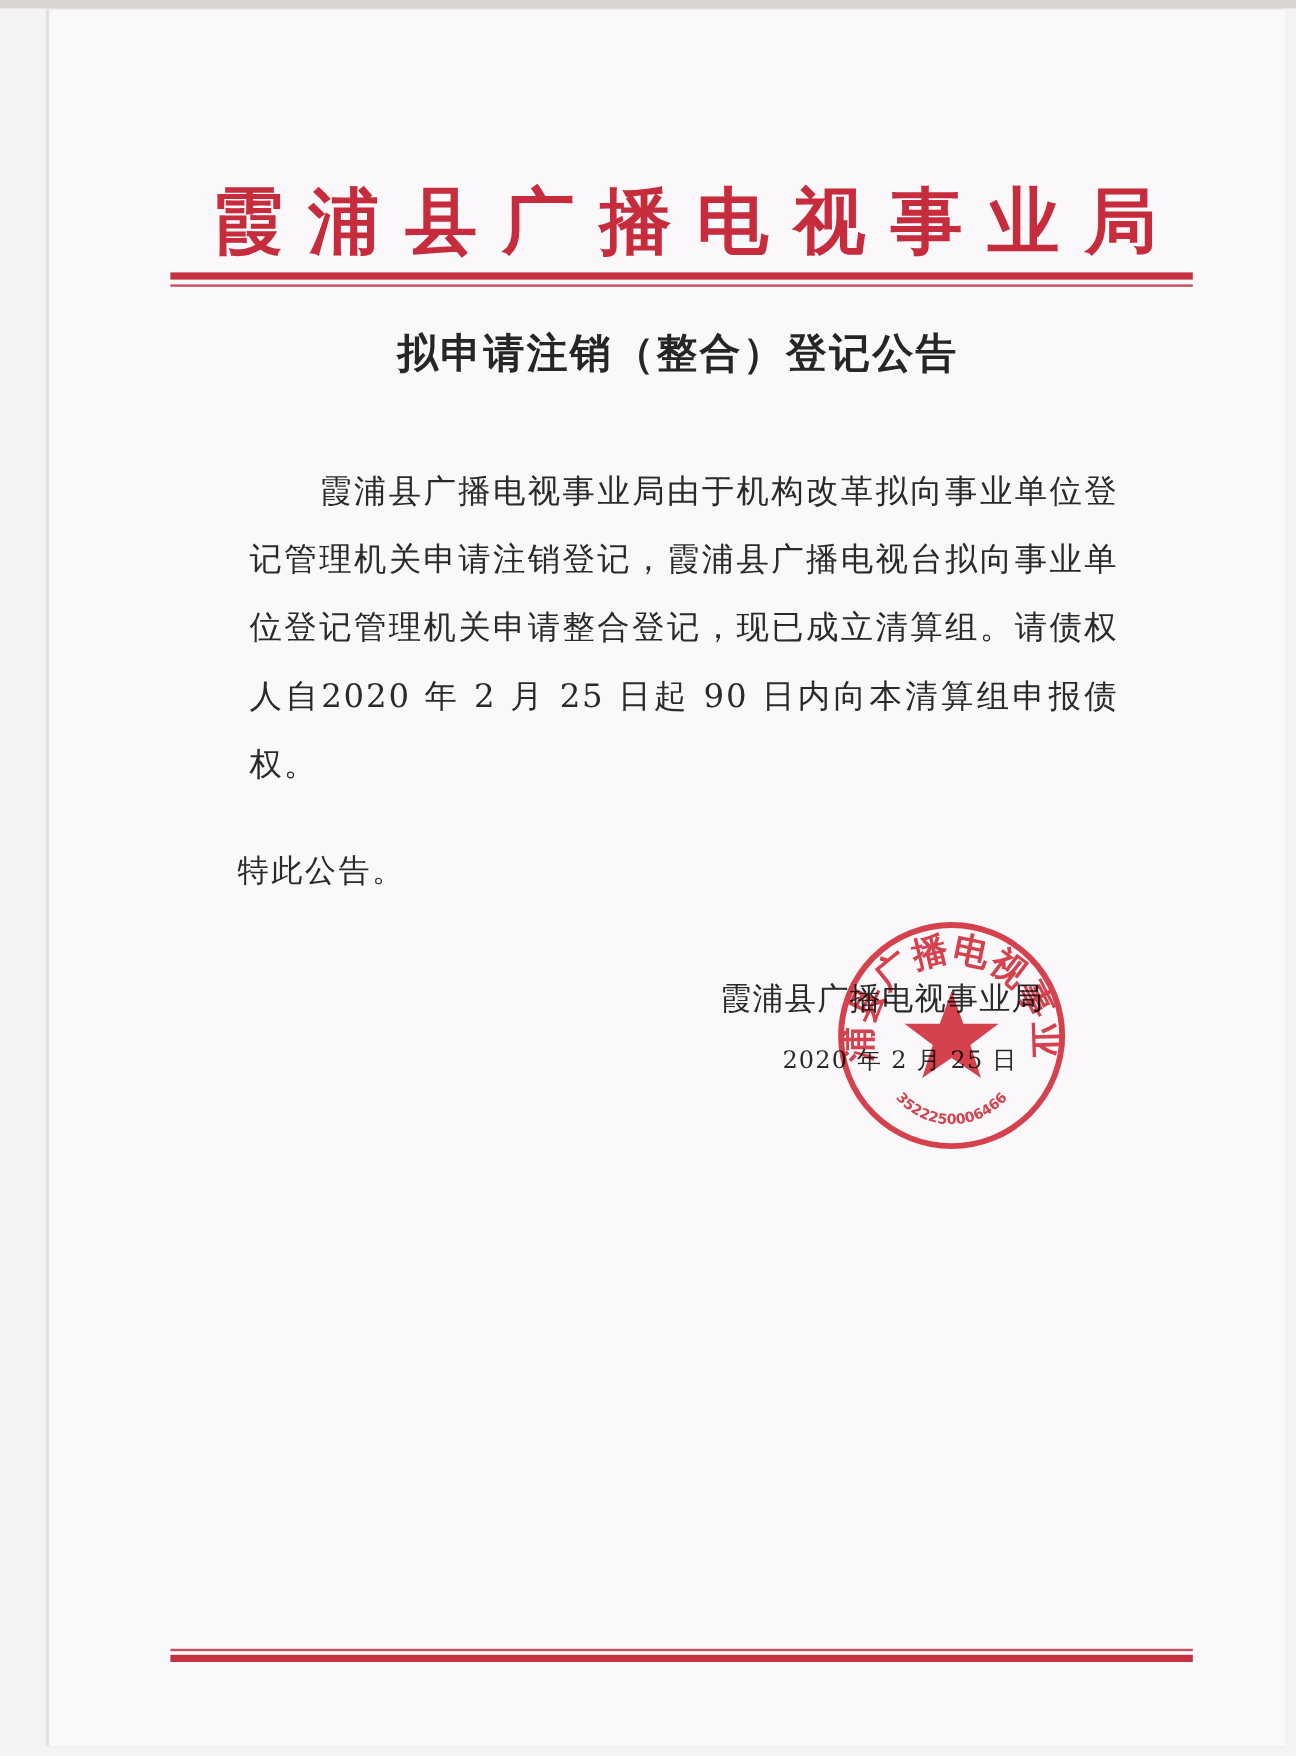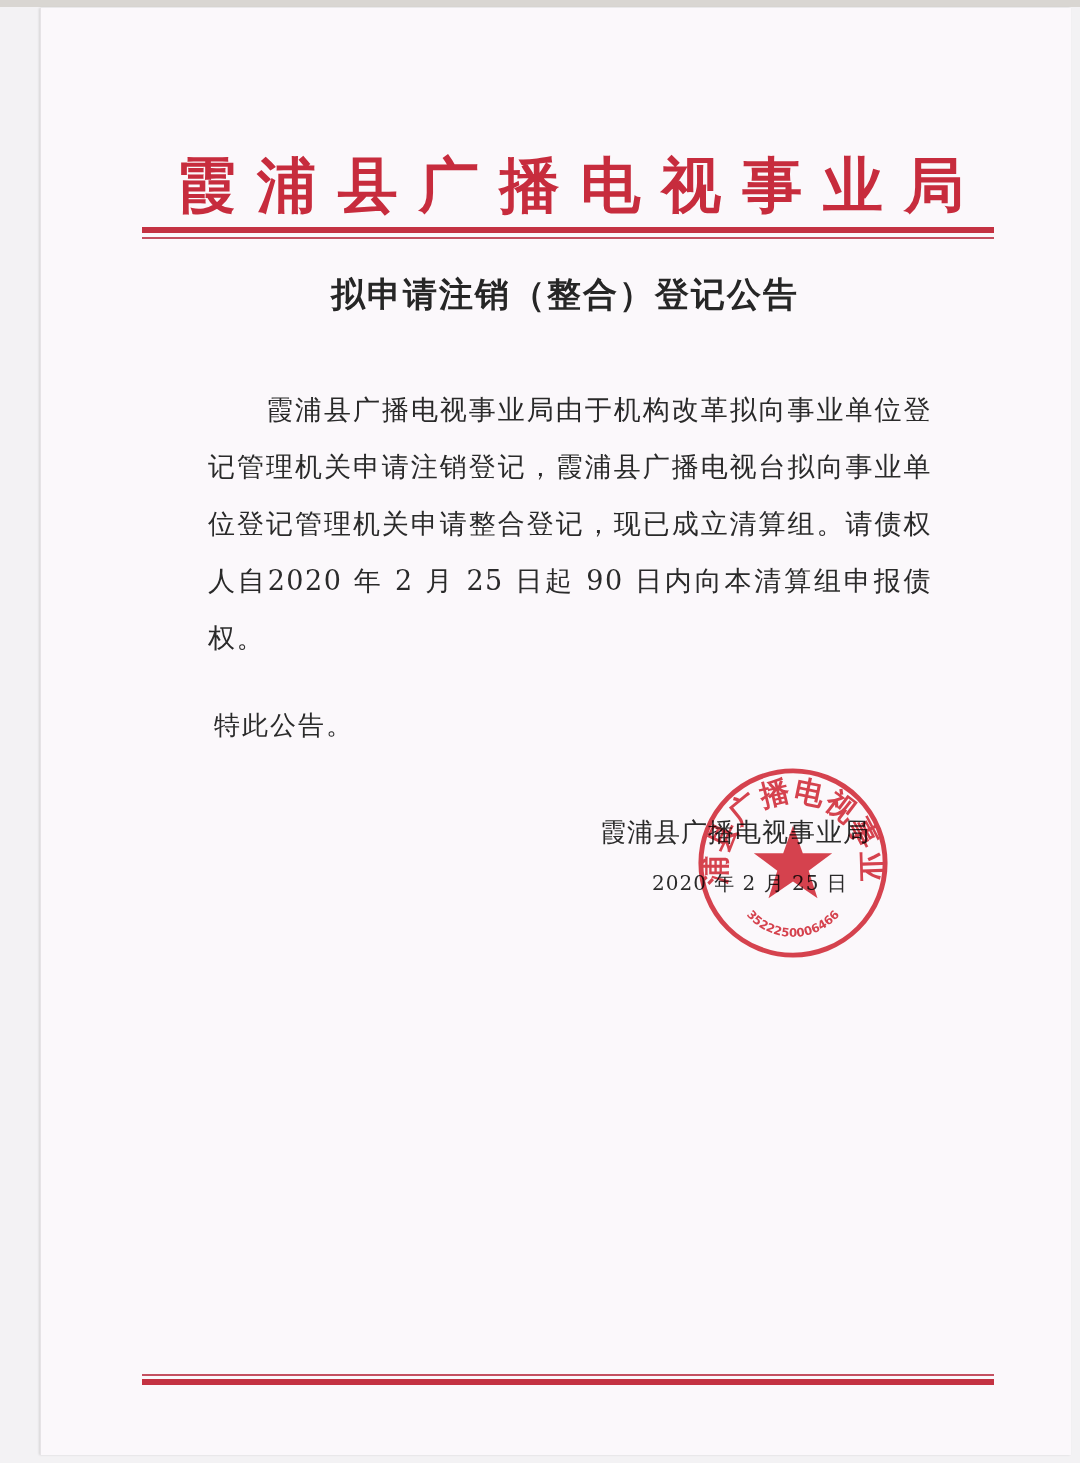--- a/index.html
+++ b/index.html
@@ -39,21 +39,21 @@
       font-size: 34px; color: #262626; font-weight: bold; letter-spacing: 2px;
       font-family: "DejaVu Sans", "Liberation Sans", sans-serif;
     }
     .body-text {
       position: absolute; left: 196px; top: 381px; width: 724px;
       font-size: 27px; color: #2a2a2a; line-height: 57px;
       font-family: "DejaVu Serif", "Liberation Serif", serif;
       text-indent: 58px; text-align: justify; letter-spacing: 1.5px; margin-left: 12px;
     }
     .closing {
-      position: absolute; left: 214px; top: 708px;
+      position: absolute; left: 198px; top: 708px;
       font-size: 26px; color: #2a2a2a; letter-spacing: 2px;
       font-family: "DejaVu Serif", "Liberation Serif", serif;
     }
     .sig-org {
       position: absolute; left: 600px; top: 815px;
       font-size: 26px; color: #2a2a2a; letter-spacing: 1px;
       font-family: "DejaVu Serif", "Liberation Serif", serif;
     }
     .sig-date {
       position: absolute; left: 652px; top: 870px;

